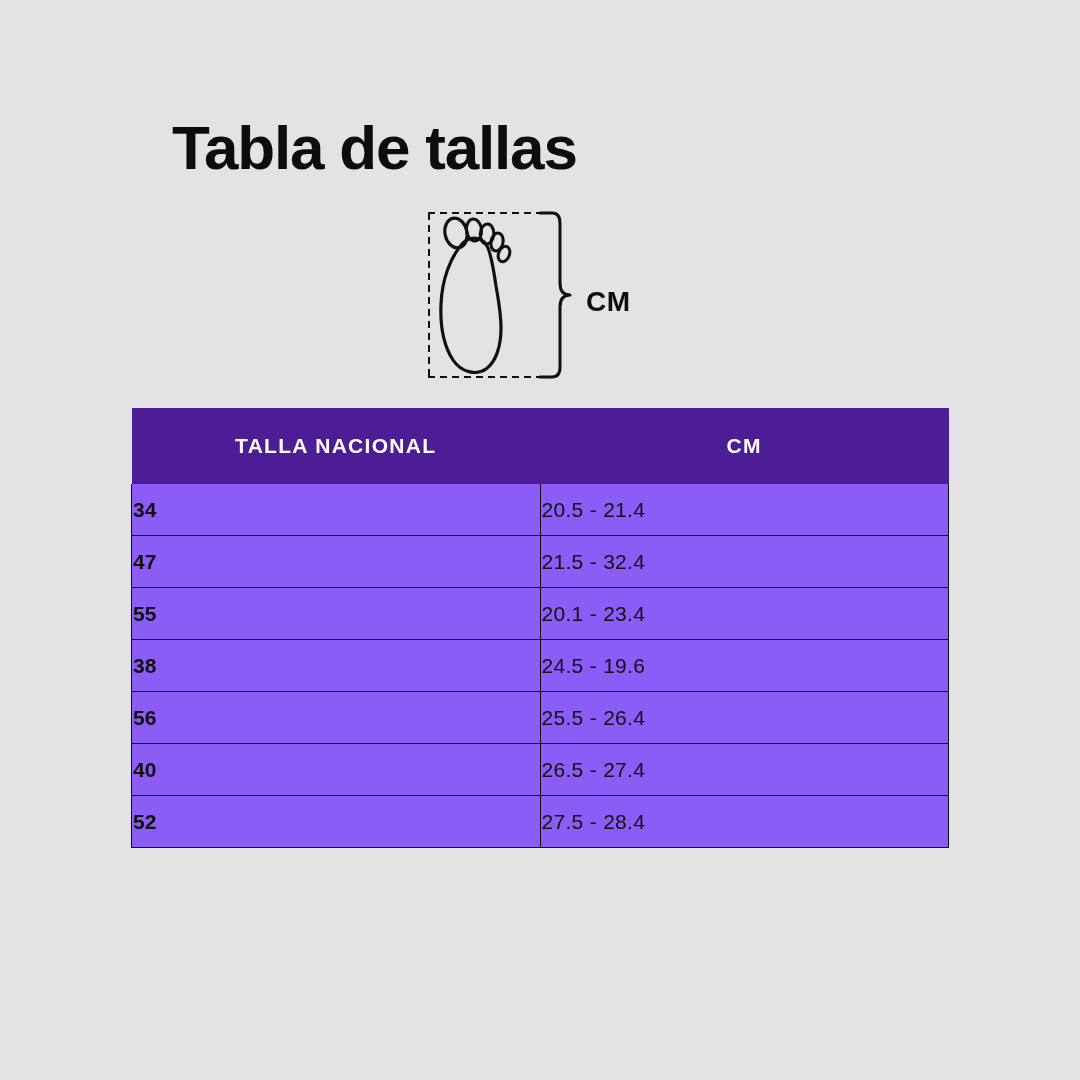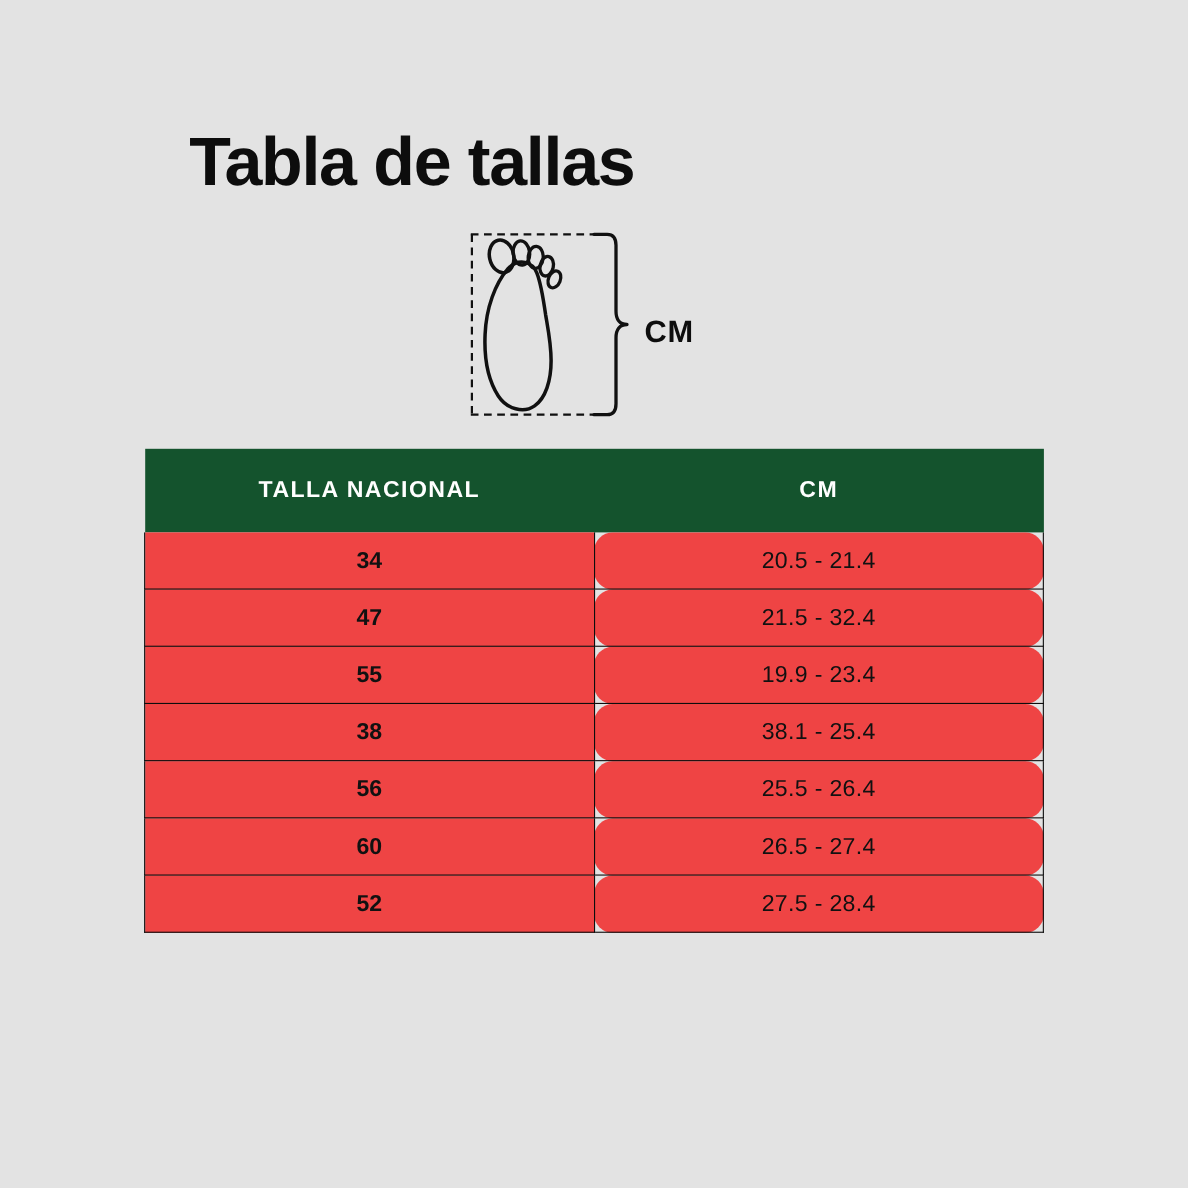--- a/index.html
+++ b/index.html
@@ -51,46 +51,44 @@
     left: 131px;
     top: 408px;
     width: 818px;
   }
   table.size-table {
     border-collapse: collapse;
     width: 100%;
     table-layout: fixed;
   }
   table.size-table thead th {
-    background: #14532d;
+    background: #4c1d95;
     color: #ffffff;
     font-size: 21px;
     font-weight: bold;
     letter-spacing: 1.3px;
     height: 74px;
     text-align: center;
     vertical-align: middle;
     border: none;
   }
   table.size-table tbody td {
-    background: #ef4444;
+    background: #8b5cf6;
     height: 49px;
-    text-align: center;
     vertical-align: middle;
     font-size: 21px;
     border: 1px solid #0d0d0d;
   }
   table.size-table tbody td.col-size {
     font-weight: bold;
     width: 48%;
   }
   table.size-table tbody td.col-cm {
     font-weight: normal;
     letter-spacing: 0.3px;
-    border-radius: 17px;
   }
   table.size-table tbody tr:first-child td {
     border-top: none;
   }
 </style>
 </head>
 <body>
 
 <div class="page">
 
@@ -139,32 +137,32 @@
         <tr>
           <td class="col-size">34</td>
           <td class="col-cm">20.5 - 21.4</td>
         </tr>
         <tr>
           <td class="col-size">47</td>
           <td class="col-cm">21.5 - 32.4</td>
         </tr>
         <tr>
           <td class="col-size">55</td>
-          <td class="col-cm">19.9 - 23.4</td>
+          <td class="col-cm">20.1 - 23.4</td>
         </tr>
         <tr>
           <td class="col-size">38</td>
-          <td class="col-cm">38.1 - 25.4</td>
+          <td class="col-cm">24.5 - 19.6</td>
         </tr>
         <tr>
           <td class="col-size">56</td>
           <td class="col-cm">25.5 - 26.4</td>
         </tr>
         <tr>
-          <td class="col-size">60</td>
+          <td class="col-size">40</td>
           <td class="col-cm">26.5 - 27.4</td>
         </tr>
         <tr>
           <td class="col-size">52</td>
           <td class="col-cm">27.5 - 28.4</td>
         </tr>
       </tbody>
     </table>
   </div>
 

